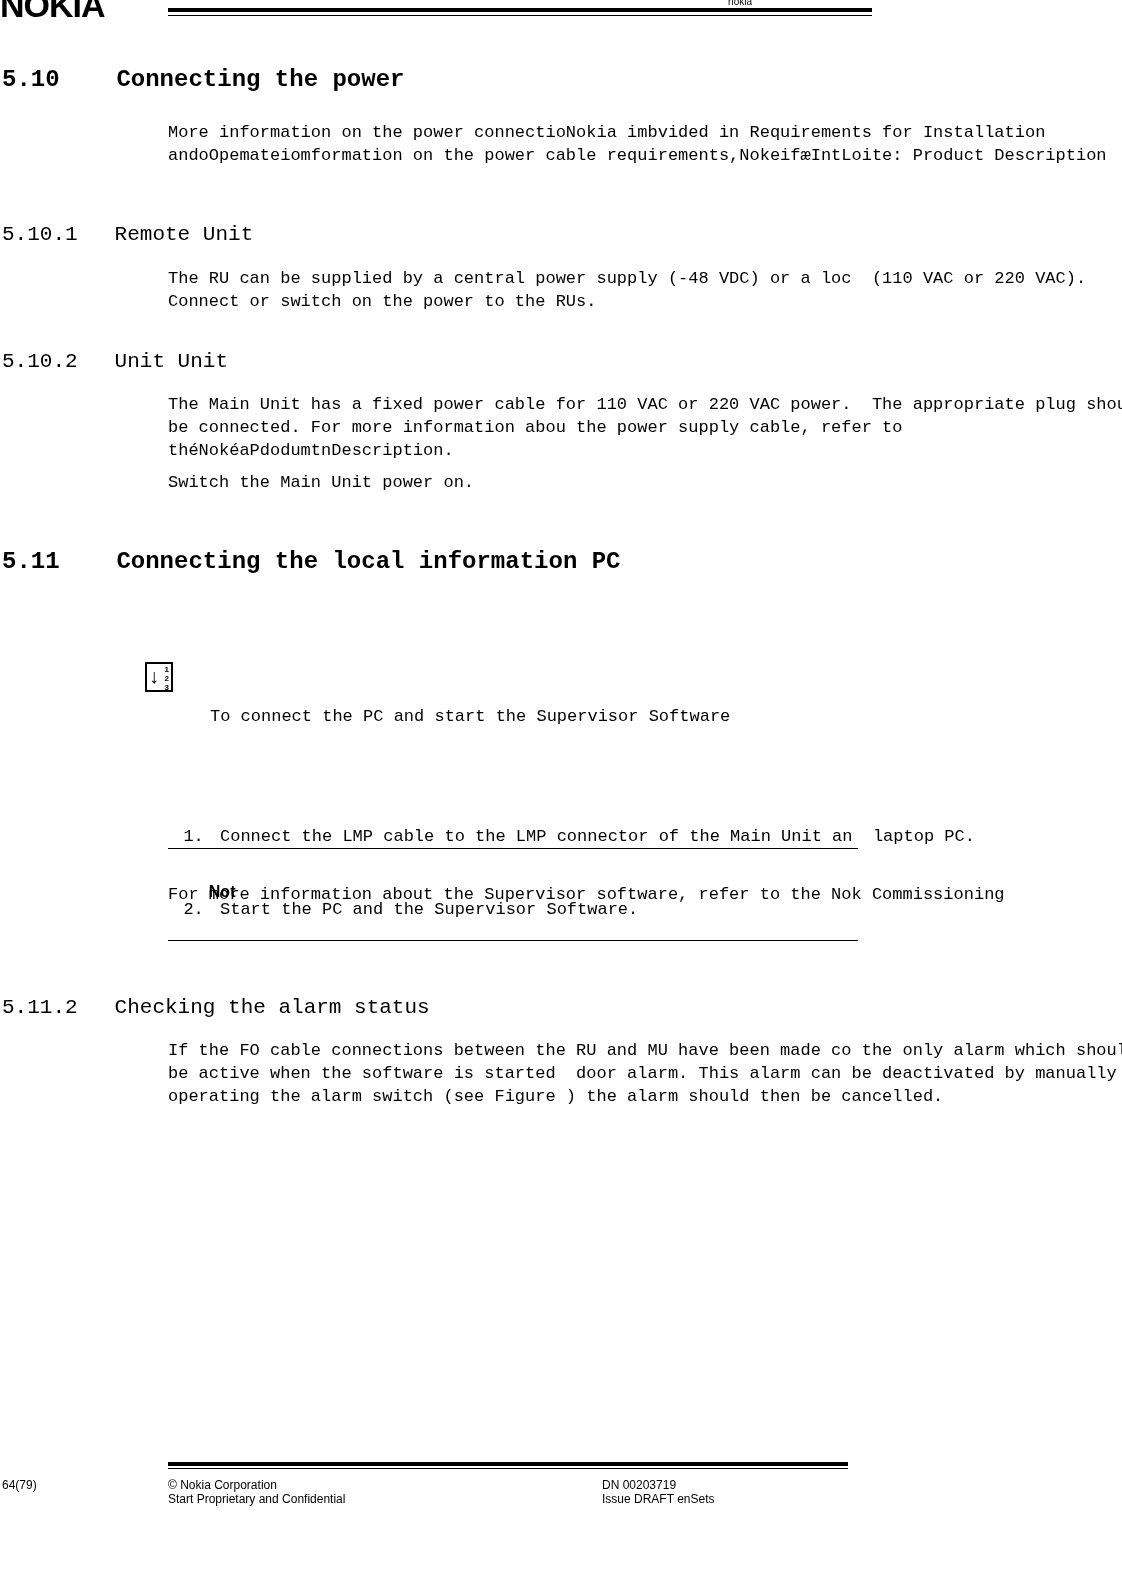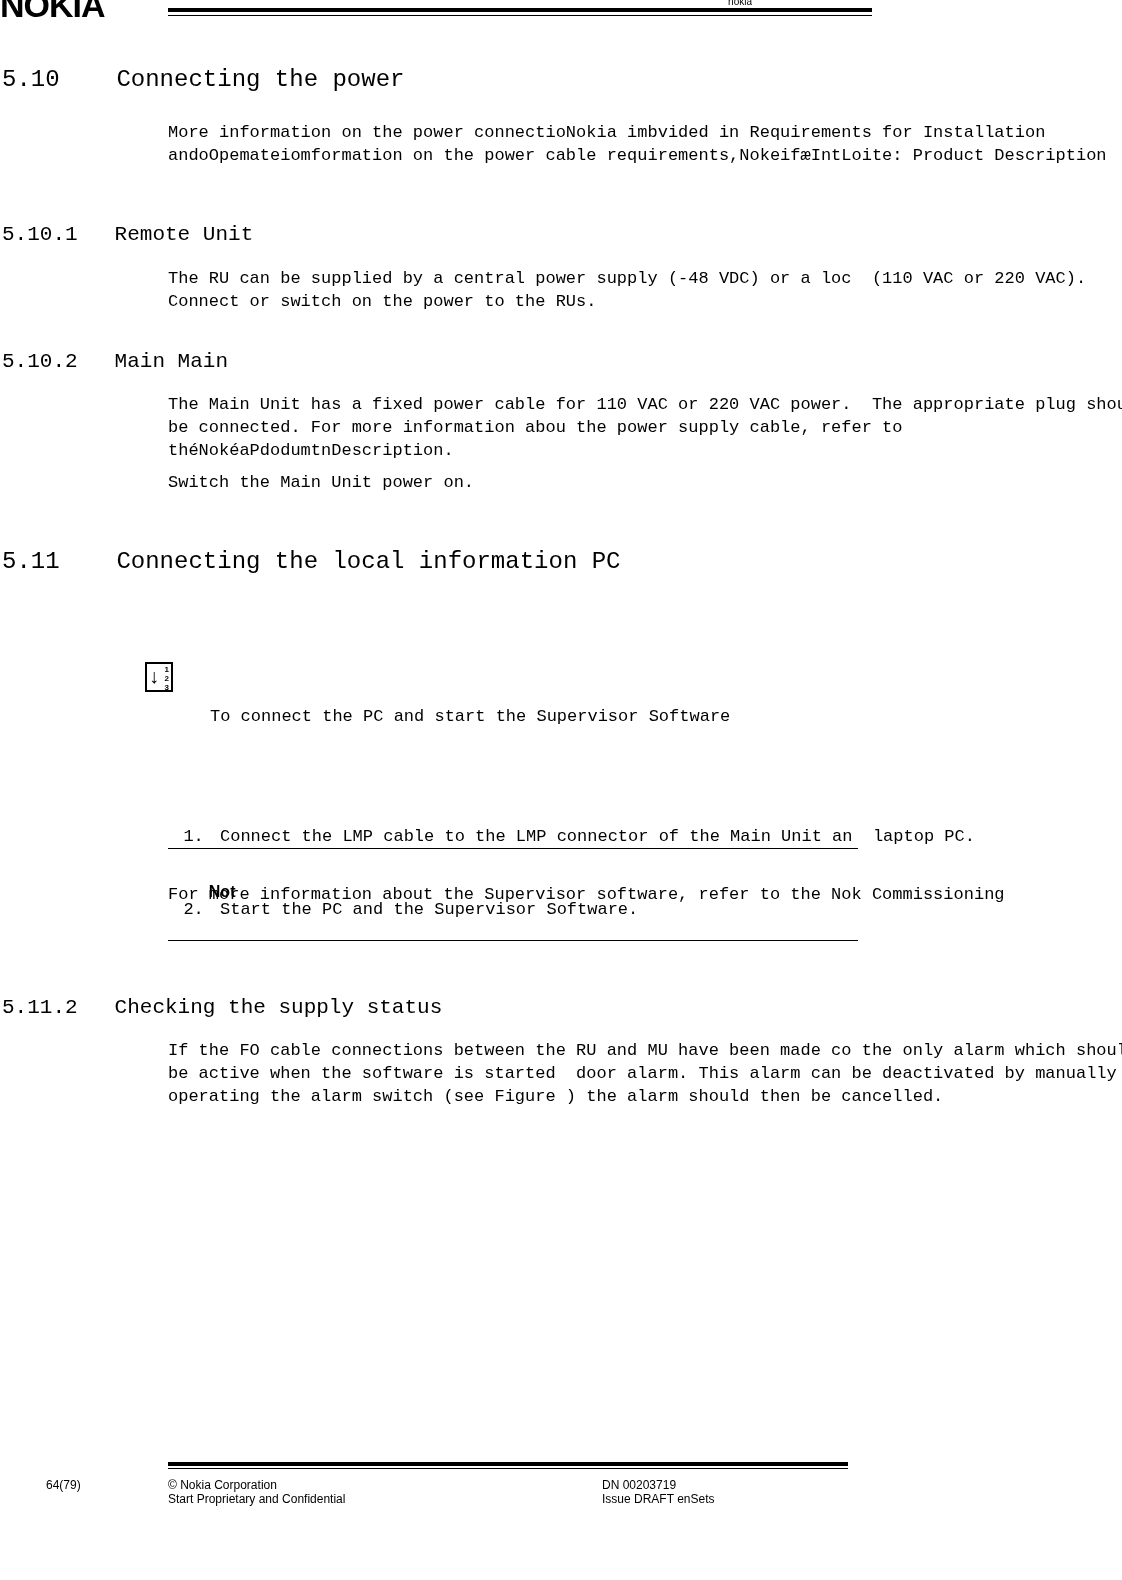--- a/index.html
+++ b/index.html
@@ -54,20 +54,21 @@
   }
   .h-num {
     display: inline-block;
     width: 100px;
     vertical-align: top;
     font-family: "Courier New", Courier, monospace;
   }
   .h-title-big {
     font-size: 24px;
     font-family: "Courier New", Courier, monospace;
+    font-weight: bold;
   }
   .body-text {
     position: absolute;
     left: 168px;
     right: -40px;
     font-size: 17px;
     line-height: 1.35;
     white-space: pre-wrap;
   }
   .sub-title {
@@ -133,21 +134,21 @@
     border-top: 1px solid #000;
   }
   .footer {
     position: absolute;
     top: 1478px;
     left: 0;
     right: 0;
     font-family: Arial, Helvetica, sans-serif;
     font-size: 12px;
   }
-  .footer .f-left { position: absolute; left: 2px; margin-left: 44px; }
+  .footer .f-left { position: absolute; left: 2px; }
   .footer .f-mid { position: absolute; left: 168px; }
   .footer .f-right { position: absolute; left: 602px; text-align: left; width: 240px; }
 </style>
 </head>
 <body>
 
 <div class="page">
 
   <div class="logo">NOKIA</div>
   <div class="header-note">nokia</div>
@@ -161,21 +162,21 @@
   <div class="body-text" style="top:122px;">More information on the power connectioNokia imbvided in Requirements for Installation andoOpemateiomformation on the power cable requirements,NokeifæIntLoite: Product Description</div>
 
   <div class="sec-row sub-title" style="top:223px;">
     <span class="h-num">5.10.1</span>
     <span>Remote Unit</span>
   </div>
   <div class="body-text" style="top:268px;">The RU can be supplied by a central power supply (-48 VDC) or a loc  (110 VAC or 220 VAC). Connect or switch on the power to the RUs.</div>
 
   <div class="sec-row sub-title" style="top:350px;">
     <span class="h-num">5.10.2</span>
-    <span>Main Main</span>
+    <span>Unit Unit</span>
   </div>
   <div class="body-text" style="top:394px;">The Main Unit has a fixed power cable for 110 VAC or 220 VAC power.  The appropriate plug should be connected. For more information abou the power supply cable, refer to théNokéaPdodumtnDescription.</div>
   <div class="body-text" style="top:472px;">Switch the Main Unit power on.</div>
 
   <div class="sec-row h-title-big" style="top:548px;">
     <span class="h-num">5.11</span>
     <span>Connecting the local information PC</span>
   </div>
 
 
@@ -195,21 +196,21 @@
 
   <div class="note-rule" style="top:848px;"></div>
   <div class="body-text" style="top:858px;">
     <span class="note-label">Not</span>
   </div>
   <div class="body-text" style="top:884px;">For more information about the Supervisor software, refer to the Nok Commissioning</div>
   <div class="note-rule" style="top:940px;"></div>
 
   <div class="sec-row sub-title" style="top:996px;">
     <span class="h-num">5.11.2</span>
-    <span>Checking the supply status</span>
+    <span>Checking the alarm status</span>
   </div>
   <div class="body-text" style="top:1040px;">If the FO cable connections between the RU and MU have been made co the only alarm which should be active when the software is started  door alarm. This alarm can be deactivated by manually operating the alarm switch (see Figure ) the alarm should then be cancelled.</div>
 
   <div class="footer-rule-thick"></div>
   <div class="footer-rule-thin"></div>
   <div class="footer">
     <div class="f-left">64(79)</div>
     <div class="f-mid">
       <div>© Nokia Corporation</div>
       <div>Start Proprietary and Confidential</div>

